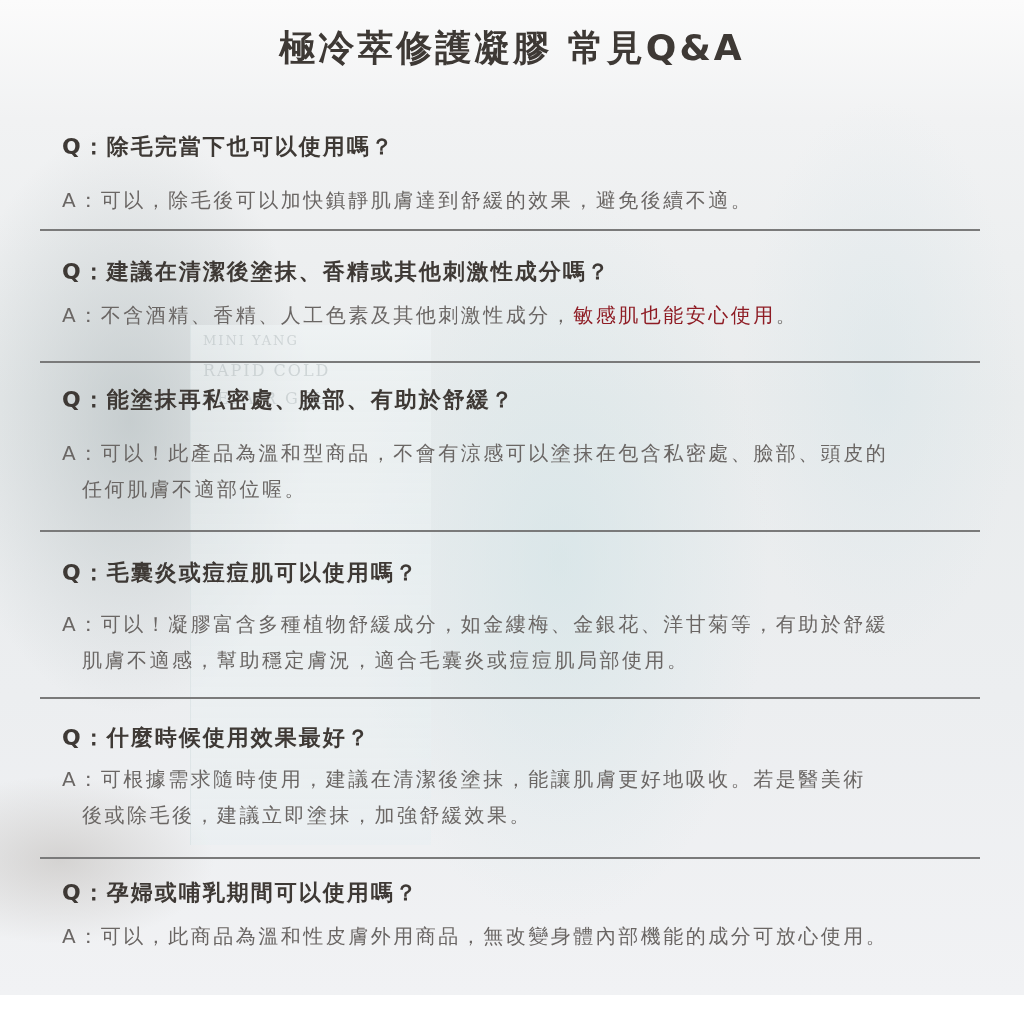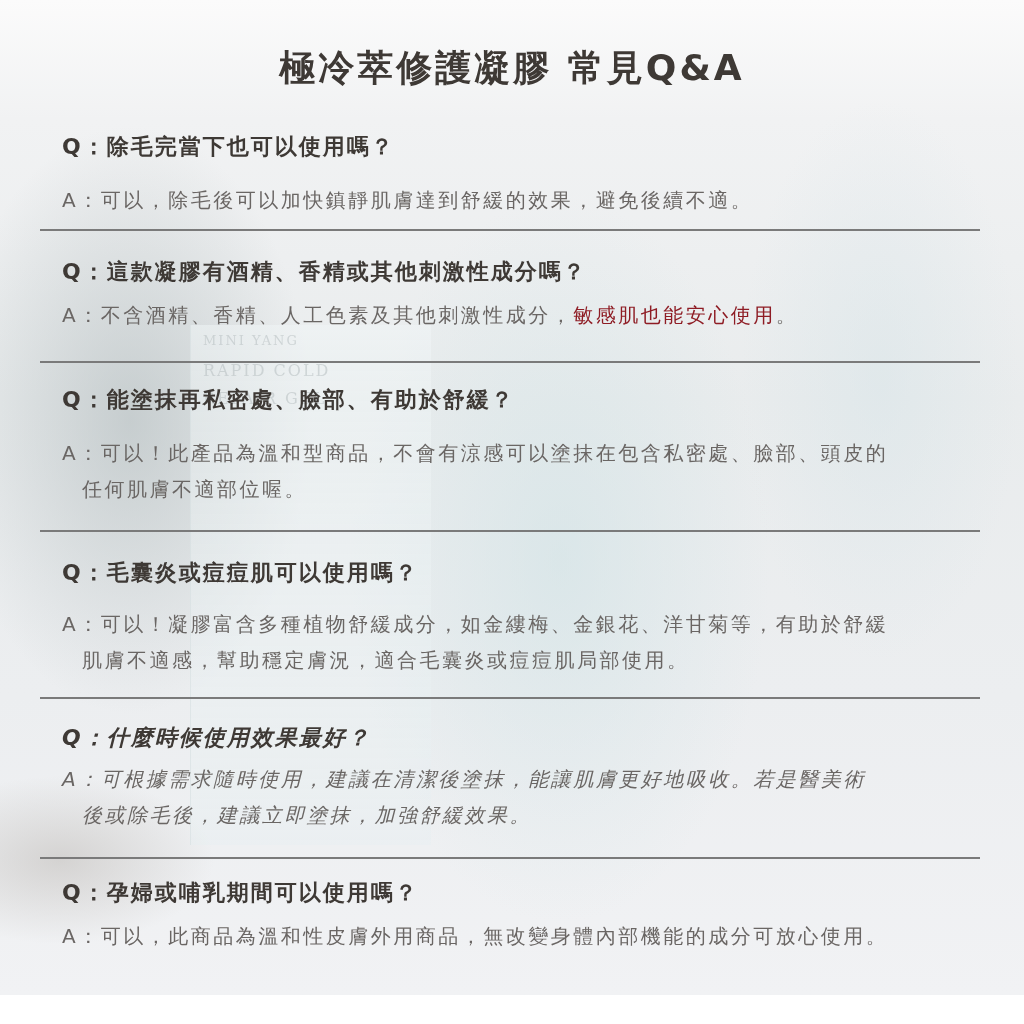--- a/index.html
+++ b/index.html
@@ -21,21 +21,21 @@
       position: absolute; left: 190px; top: 325px; width: 240px; height: 520px;
       background: linear-gradient(180deg, rgba(240,245,246,0.55), rgba(228,238,240,0.35));
       border-left: 1px solid rgba(210,220,222,0.5);
     }
     .product-label {
       position: absolute; color: rgba(170,180,182,0.45); letter-spacing: 2px;
       font-family: "DejaVu Serif", serif; font-size: 13px;
     }
     .content { position: absolute; left: 0; top: 0; width: 1024px; }
     .title {
-      position: absolute; left: 0; width: 1024px; top: 44px; text-align: center;
+      position: absolute; left: 0; width: 1024px; top: 24px; text-align: center;
       font-size: 36px; font-weight: bold; color: #3e3935; letter-spacing: 3px;
     }
     .qa { position: absolute; left: 62px; width: 930px; }
     .q {
       font-size: 22px; font-weight: bold; color: #3e3935; letter-spacing: 2px;
       white-space: nowrap;
     }
     .a {
       font-size: 20px; color: #6a6664; letter-spacing: 2.5px; line-height: 36px;
       white-space: nowrap;
@@ -61,21 +61,21 @@
 
   <div class="qa" style="top:132px;">
     <div class="q">Q：除毛完當下也可以使用嗎？</div>
     <div class="a" style="margin-top:20px;">
       <span>A：可以，除毛後可以加快鎮靜肌膚達到舒緩的效果，避免後續不適。</span>
     </div>
   </div>
   <div class="divider" style="top:229px;"></div>
 
   <div class="qa" style="top:257px;">
-    <div class="q">Q：這款凝膠有酒精、香精或其他刺激性成分嗎？</div>
+    <div class="q">Q：建議在清潔後塗抹、香精或其他刺激性成分嗎？</div>
     <div class="a" style="margin-top:10px;">
       <span>A：不含酒精、香精、人工色素及其他刺激性成分，</span><span class="hl">敏感肌也能安心使用</span><span>。</span>
     </div>
   </div>
   <div class="divider" style="top:361px;"></div>
 
   <div class="qa" style="top:385px;">
     <div class="q">Q：能塗抹再私密處、臉部、有助於舒緩？</div>
     <div class="a" style="margin-top:20px;">
       <span>A：可以！此產品為溫和型商品，不會有涼感可以塗抹在包含私密處、臉部、頭皮的</span>
@@ -86,21 +86,21 @@
 
   <div class="qa" style="top:558px;">
     <div class="q">Q：毛囊炎或痘痘肌可以使用嗎？</div>
     <div class="a" style="margin-top:18px;">
       <span>A：可以！凝膠富含多種植物舒緩成分，如金縷梅、金銀花、洋甘菊等，有助於舒緩</span>
       <span class="cont">肌膚不適感，幫助穩定膚況，適合毛囊炎或痘痘肌局部使用。</span>
     </div>
   </div>
   <div class="divider" style="top:697px;"></div>
 
-  <div class="qa" style="top:723px;font-style:italic;">
+  <div class="qa" style="top:723px;">
     <div class="q">Q：什麼時候使用效果最好？</div>
     <div class="a" style="margin-top:8px;">
       <span>A：可根據需求隨時使用，建議在清潔後塗抹，能讓肌膚更好地吸收。若是醫美術</span>
       <span class="cont">後或除毛後，建議立即塗抹，加強舒緩效果。</span>
     </div>
   </div>
   <div class="divider" style="top:857px;"></div>
 
   <div class="qa" style="top:878px;">
     <div class="q">Q：孕婦或哺乳期間可以使用嗎？</div>

